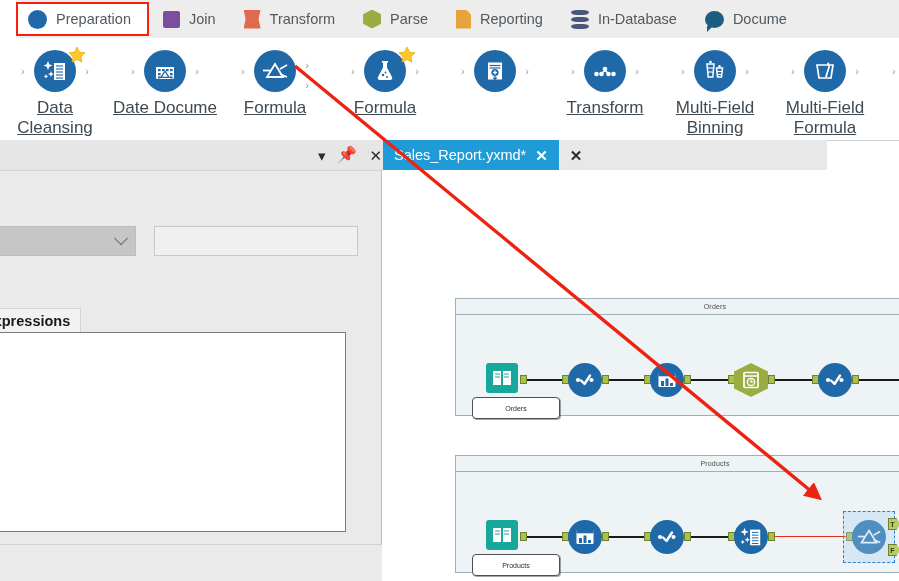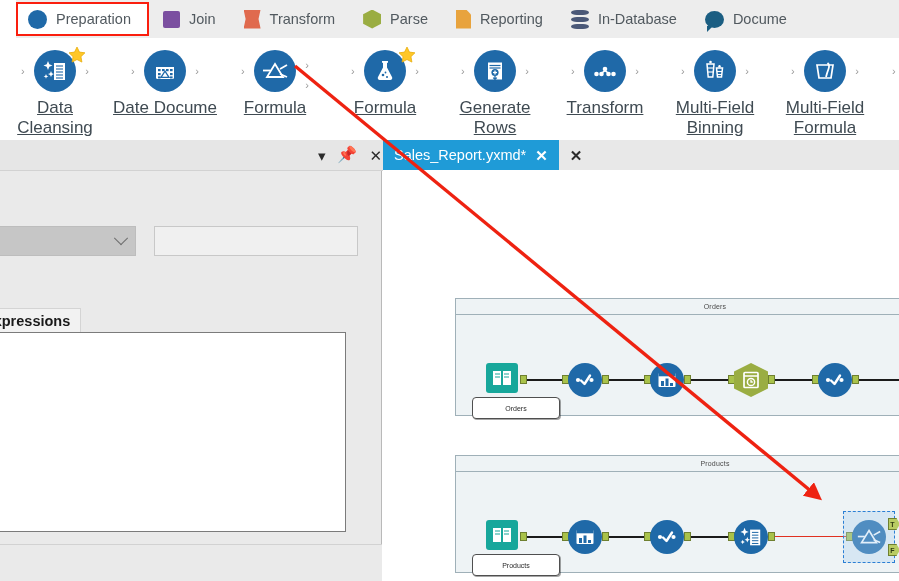--- a/index.html
+++ b/index.html
@@ -147,21 +147,21 @@
     background: #ffffff; border: 1px solid #7b7b7b;
     box-sizing: border-box;
   }
   .lp-bottomedge {
     position: absolute; left: 0; bottom: 0; width: 382px; height: 36px;
     background: #eaeaea; border-top: 1px solid #d2d2d2;
   }
 
   
   .doc-tabs {
-    position: absolute; left: 383px; top: 140px; width: 516px; height: 30px;
+    position: absolute; left: 383px; top: 140px; width: 444px; height: 30px;
     background: #e8e8e8; border-bottom: 2px solid #6d28d9;
     display: flex; align-items: stretch;
   }
   .doc-tab {
     display: flex; align-items: center; gap: 9px;
     padding: 0 11px; font-size: 14.5px; white-space: nowrap;
     box-sizing: border-box;
   }
   .doc-tab.active { background: #1f9bd7; color: #ffffff; }
   .doc-tab.inactive { background: #e8e8e8; color: #2b2b2b; }
@@ -380,21 +380,20 @@
             <circle cx="13" cy="14.5" r="3.6" fill="#1f69a8"></circle>
             <g stroke="#fff" stroke-width="1.3">
               <line x1="13" y1="12.5" x2="13" y2="16.5"></line>
               <line x1="11" y1="14.5" x2="15" y2="14.5"></line>
             </g>
             <path d="M13 18 v3 M11.2 19.6 L13 21.4 L14.8 19.6" stroke="#1f69a8" stroke-width="1.3" fill="none"></path>
           </svg>
         </div>
         <span class="anchor out">›</span>
       </div>
-      <div class="tool-label">Generate<br>Rows</div>
     </div>
 
     <div class="tool">
       <div class="tool-iconwrap">
         <span class="anchor in">›</span>
         <div class="tool-disc">
           <svg width="28" height="28" viewBox="0 0 28 28">
             <g fill="#fff">
               <circle cx="5.5" cy="17" r="2.3"></circle>
                 <circle cx="10.5" cy="17" r="2.3"></circle>

